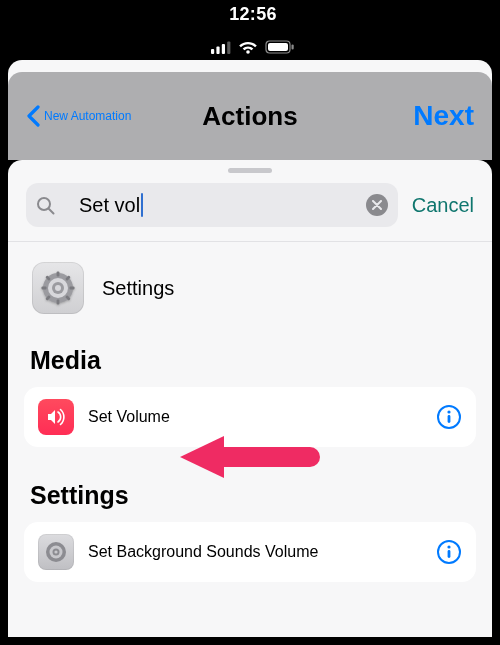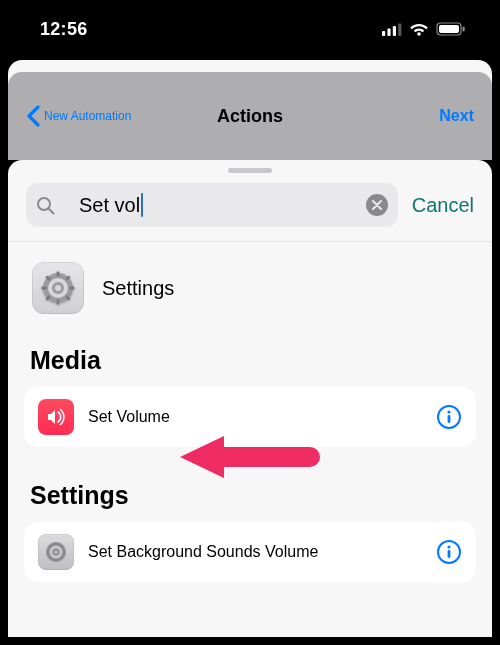--- a/index.html
+++ b/index.html
@@ -1,26 +1,26 @@
 <!DOCTYPE html>
 <html><head>
   <meta charset="utf-8">
   <style>
     * { margin: 0; padding: 0; box-sizing: border-box; font-family: -apple-system, BlinkMacSystemFont, "Helvetica Neue", sans-serif; -webkit-font-smoothing: antialiased; }
     body { background: #000; width: 500px; height: 645px; overflow: hidden; position: relative; }
     .phone { position: absolute; inset: 4px; background: #000; border-radius: 14px; overflow: hidden; }
-    .statusbar { height: 50px; display: flex; align-items: center; justify-content: space-between; padding: 0 30px 0 36px; color: #fff; }
+    .statusbar { height: 50px; display: flex; align-items: center; justify-content: space-between; padding: 0 30px 0 36px; color: #fff; flex-direction: column; }
     .sb-time { font-size: 18px; font-weight: 600; letter-spacing: 0.3px; }
     .sb-icons { display: flex; align-items: center; gap: 7px; }
     .page-back { position:absolute; top: 56px; left: 4px; right: 4px; height: 30px; background:#f7f7f8; border-radius: 14px 14px 0 0; }
     .nav { position: absolute; top: 68px; left: 4px; right: 4px; height: 88px; background: #aeaeb0; border-radius: 14px 14px 0 0; display: flex; align-items: center; padding: 0 18px; }
     .nav-back-wrap { display: flex; align-items: center; gap: 4px; color: #007aff; font-size: 12px; }
     .nav-back-chevron { display:flex; }
-    .nav-title { position: absolute; left: 0; right: 0; text-align: center; font-size: 18px; font-weight: 600; color: #000; pointer-events: none; }
-    .nav-next { margin-left: auto; color: #007aff; font-size: 16px; font-weight: 600; }
+    .nav-title { position: absolute; left: 0; right: 0; text-align: center; font-size: 26px; font-weight: 600; color: #000; pointer-events: none; }
+    .nav-next { margin-left: auto; color: #007aff; font-size: 28px; font-weight: 600; }
     .sheet { position: absolute; top: 156px; left: 4px; right: 4px; bottom: 4px; background: #f7f7f8; border-radius: 14px 14px 0 0; overflow: hidden; }
     .grabber { width: 44px; height: 5px; border-radius: 3px; background: #c8c8cc; margin: 8px auto 10px; }
     .searchrow { display: flex; align-items: center; gap: 14px; padding: 0 18px 14px 18px; }
     .searchbox { flex: 1; height: 44px; background: #e9e9ec; border-radius: 12px; display: flex; align-items: center; padding: 0 10px; gap: 24px; }
     .search-icon { color: #8a8a8e; display: flex; }
     .search-text { font-size: 20px; color: #000; display: flex; align-items: center; }
     .caret { width: 2px; height: 24px; background: #2f6fd0; margin-left: 1px; border-radius:1px; animation: blink 1.1s step-start infinite; }
     @keyframes blink { 50% { opacity: 0; } }
     .clear-btn { margin-left: auto; width: 22px; height: 22px; border-radius: 50%; background: #8a8a8e; display: flex; align-items: center; justify-content: center; color: #e9e9ec; }
     .cancel { color: #0f766e; font-size: 20px; }

